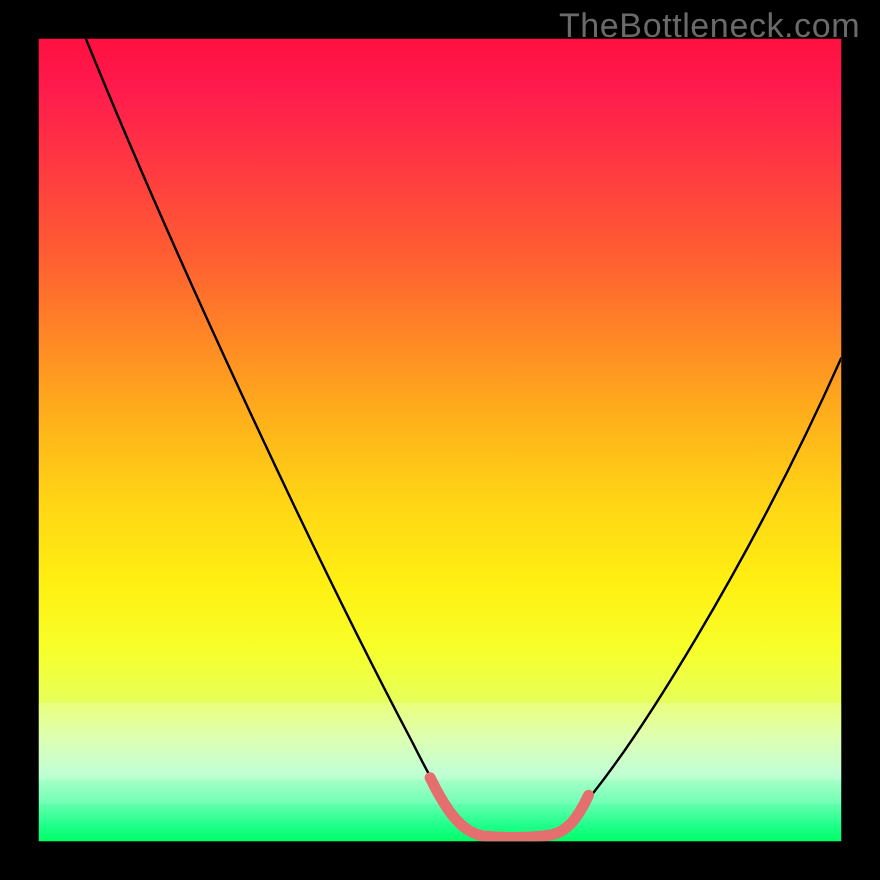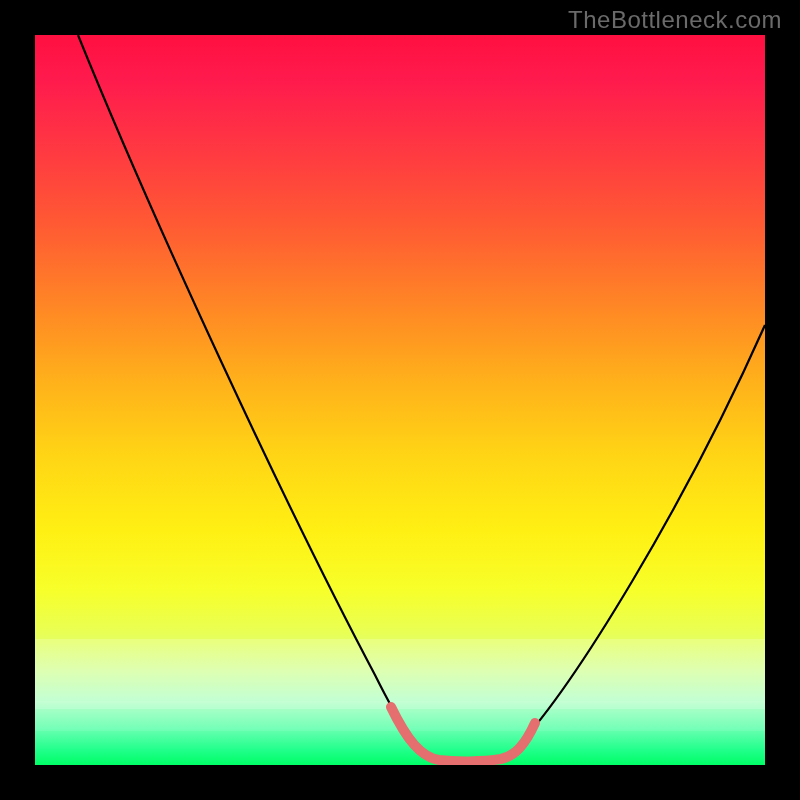--- a/index.html
+++ b/index.html
@@ -15,21 +15,21 @@
     position: relative;
     width: 800px;
     height: 800px;
     background: #000;
   }
   .watermark {
     position: absolute;
     top: 6px;
     right: 18px;
     color: #6a6a6a;
-    font-size: 24px;
+    font-size: 31px;
     font-weight: 400;
     letter-spacing: 0.5px;
     z-index: 40;
   }
   .plot {
     position: absolute;
     left: 35px;
     top: 35px;
     width: 730px;
     height: 730px;

